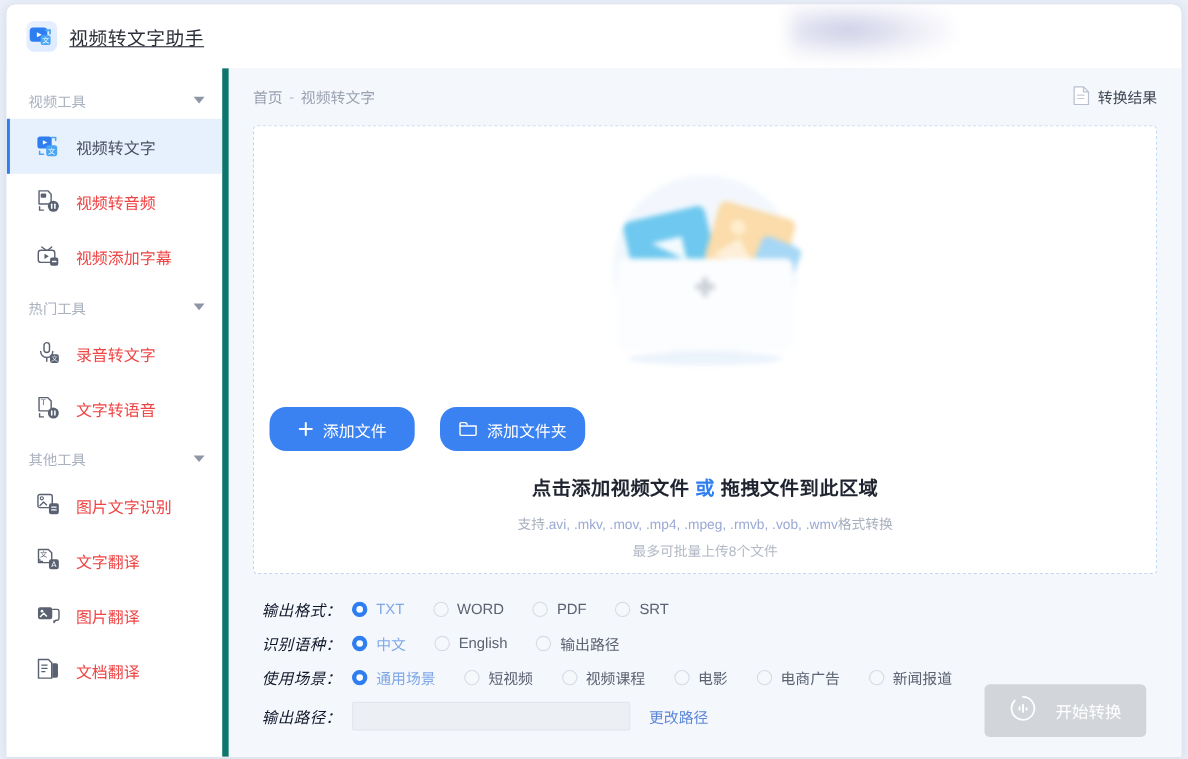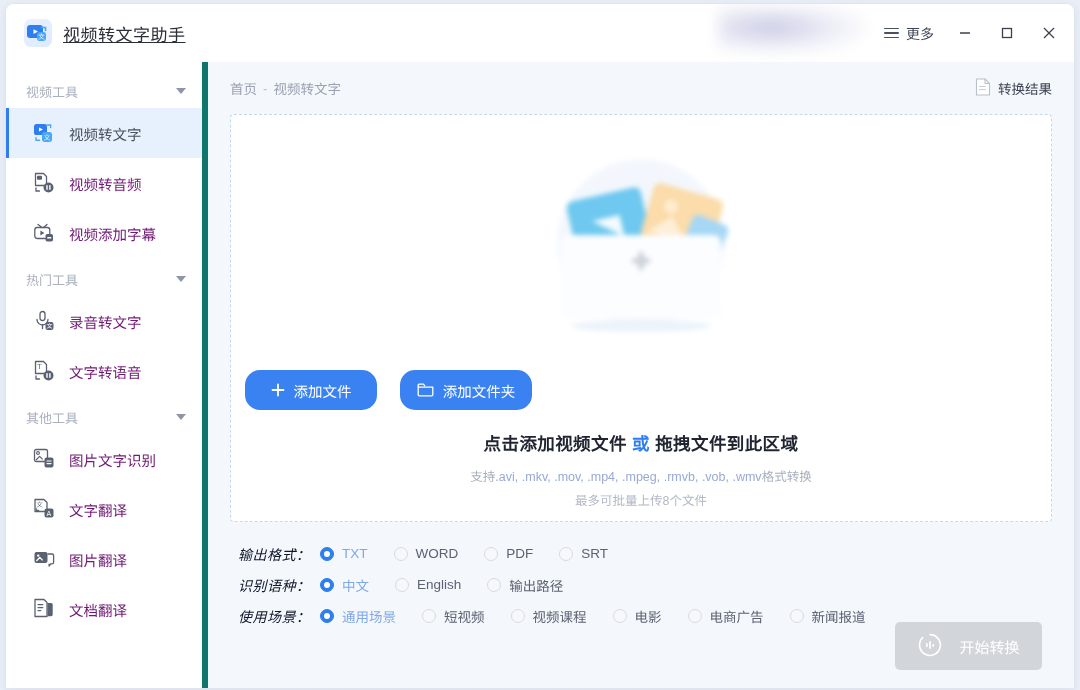--- a/index.html
+++ b/index.html
@@ -141,21 +141,21 @@
     border-right: 5px solid transparent;
     border-top: 6px solid #8e96a6;
   }
   .nav-item {
     position: relative;
     display: flex;
     align-items: center;
     gap: 13px;
     height: 50px;
     padding-left: 26px;
-    color: #701a75;
+    color: #ef4444;
     font-size: 14.5px;
     cursor: default;
   }
   .nav-item .nav-icon {
     width: 24px; height: 24px;
     flex: 0 0 24px;
     display: block;
   }
   .nav-item.active {
     background: #e7f0fd;
@@ -376,46 +376,20 @@
       <span class="app-logo">
         <svg width="28" height="28" viewBox="0 0 28 28">
           <rect x="3" y="6" width="16" height="13" rx="3.2" fill="#2f7ef0"></rect>
           <path d="M9.5 10.3 L14 12.6 L9.5 14.9 Z" fill="#ffffff"></path>
           <path d="M17.5 8.5 h4 v3" stroke="#49a7f5" stroke-width="1.6" fill="none" stroke-linecap="round"></path>
           <rect x="13" y="13" width="9" height="9" rx="2.4" fill="#49a7f5"></rect>
           <text x="17.5" y="20.2" font-size="6.4" fill="#ffffff" text-anchor="middle" font-family="DejaVu Sans, sans-serif">文</text>
         </svg>
       </span>
       <span class="app-title">视频转文字助手</span>
-    </div>
-    <div class="title-right">
-      <div class="more-btn">
-        <span class="hamburger">
-            <i></i>
-            <i></i>
-            <i></i>
-          </span>
-        <span>更多</span>
-      </div>
-      <div class="win-btn">
-        <svg width="14" height="14" viewBox="0 0 14 14">
-            <line x1="2" y1="7" x2="12" y2="7" stroke="#3b414d" stroke-width="1.3"></line>
-          </svg>
-      </div>
-      <div class="win-btn">
-        <svg width="14" height="14" viewBox="0 0 14 14">
-            <rect x="2.5" y="2.5" width="9" height="9" fill="none" stroke="#3b414d" stroke-width="1.3"></rect>
-          </svg>
-      </div>
-      <div class="win-btn">
-        <svg width="16" height="16" viewBox="0 0 16 16">
-            <line x1="3" y1="3" x2="13" y2="13" stroke="#3b414d" stroke-width="1.3"></line>
-            <line x1="13" y1="3" x2="3" y2="13" stroke="#3b414d" stroke-width="1.3"></line>
-          </svg>
-      </div>
     </div>
   </div>
 
   <div class="body-row">
 
     <div class="sidebar">
 
       <div class="group-head">
         <span class="gh-label">视频工具</span>
         <span class="caret"></span>
@@ -695,20 +669,25 @@
           <span class="radio">
             <span class="dot"></span>
             <span class="rlabel">电商广告</span>
           </span>
           <span class="radio">
             <span class="dot"></span>
             <span class="rlabel">新闻报道</span>
           </span>
         </div>
 
+        <div class="opt-row path-row">
+          <span class="opt-label">输出路径：</span>
+          <input class="path-input" type="text" value="" style="">
+          <span class="change-path">更改路径</span>
+        </div>
 
         <button class="btn-start">
           <span>
             <svg width="26" height="26" viewBox="0 0 26 26">
               <path d="M13 2.6 a10.4 10.4 0 1 1 -7.4 3.05" fill="none" stroke="#ffffff" stroke-width="1.6" stroke-linecap="round"></path>
               <rect x="9" y="11" width="1.7" height="4" rx=".8" fill="#fff"></rect>
               <rect x="12.2" y="9" width="1.7" height="8" rx=".8" fill="#fff"></rect>
               <rect x="15.4" y="12" width="1.7" height="3" rx=".8" fill="#fff"></rect>
             </svg>
           </span>

